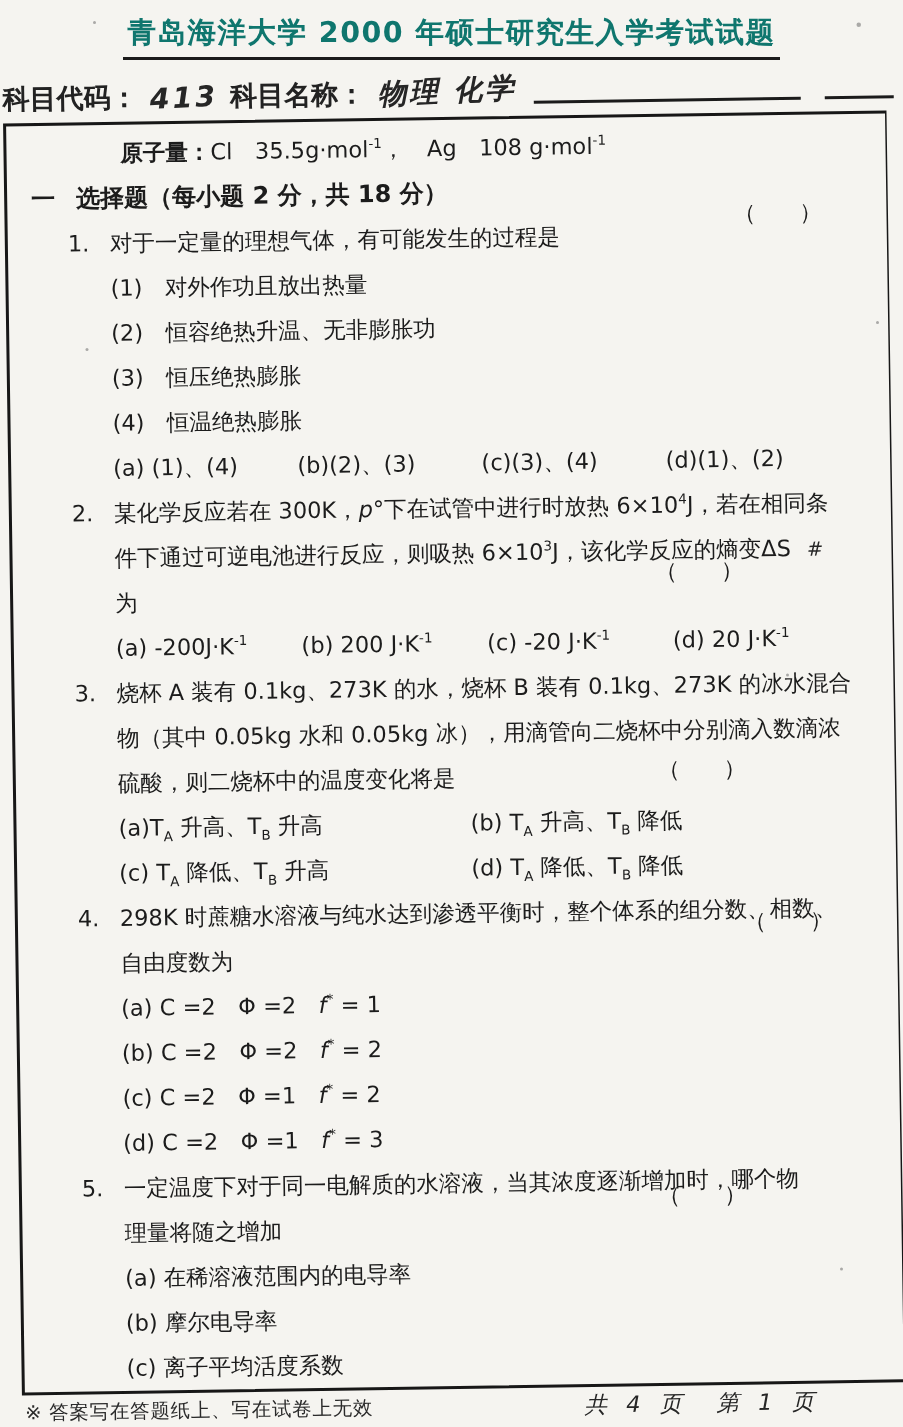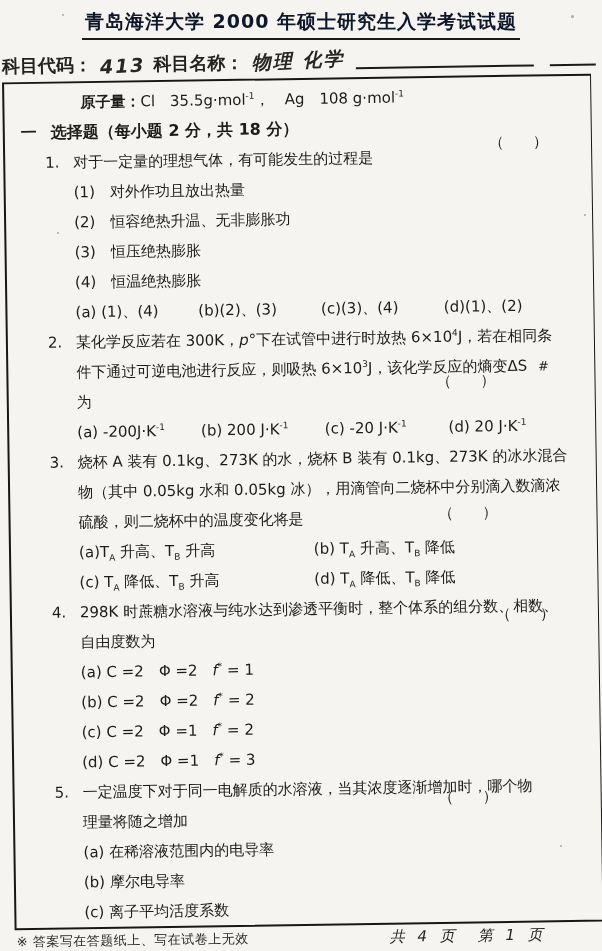--- a/index.html
+++ b/index.html
@@ -11,21 +11,21 @@
     position:relative;
     overflow:hidden;
   }
   sup { font-size:9px; vertical-align:super; line-height:0; }
   sub { font-size:9px; vertical-align:sub; line-height:0; }
   i { font-style:italic; }
 
   .title-wrap { text-align:center; padding-top:9px; height:32px; }
   .title {
     display:inline-block;
-    font-size:19px; font-weight:700; letter-spacing:1px; color:#0f172a;
+    font-size:19px; font-weight:700; letter-spacing:1px; color:#0f766e;
     border-bottom:2.5px solid #1b1b1b; padding:0 3px 3px 3px;
   }
 
   .skew { position:absolute; left:0; top:42px; width:602px; transform:rotate(-0.85deg); transform-origin:300px 440px; }
 
   .subject-row {
     display:flex; align-items:flex-end;
     padding:0 0 2px 8px; height:32px;
     font-size:18px; font-weight:600; color:#222;
   }

